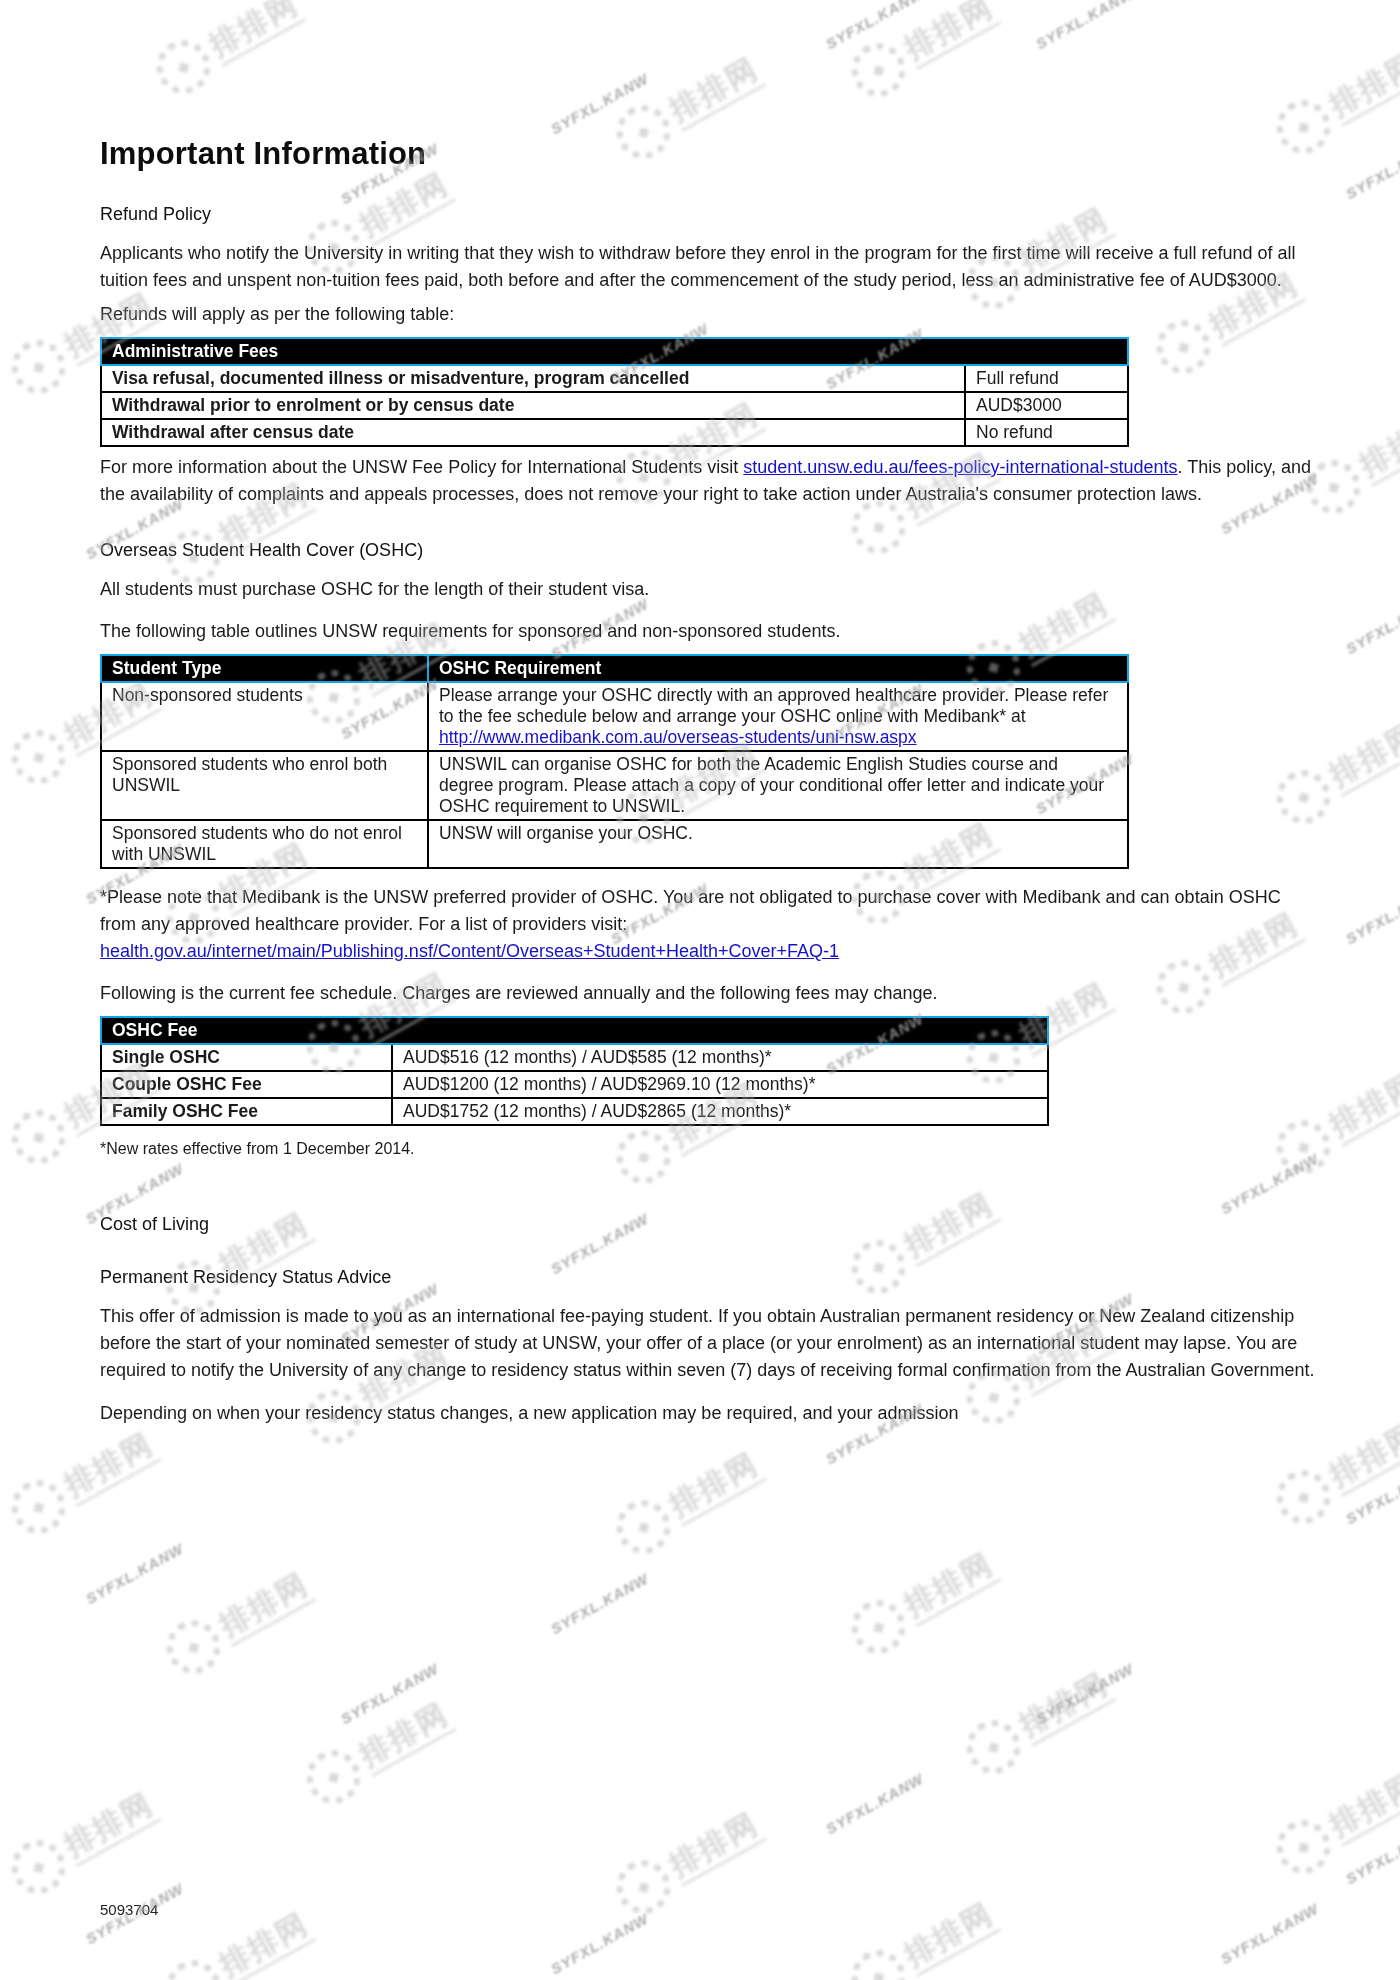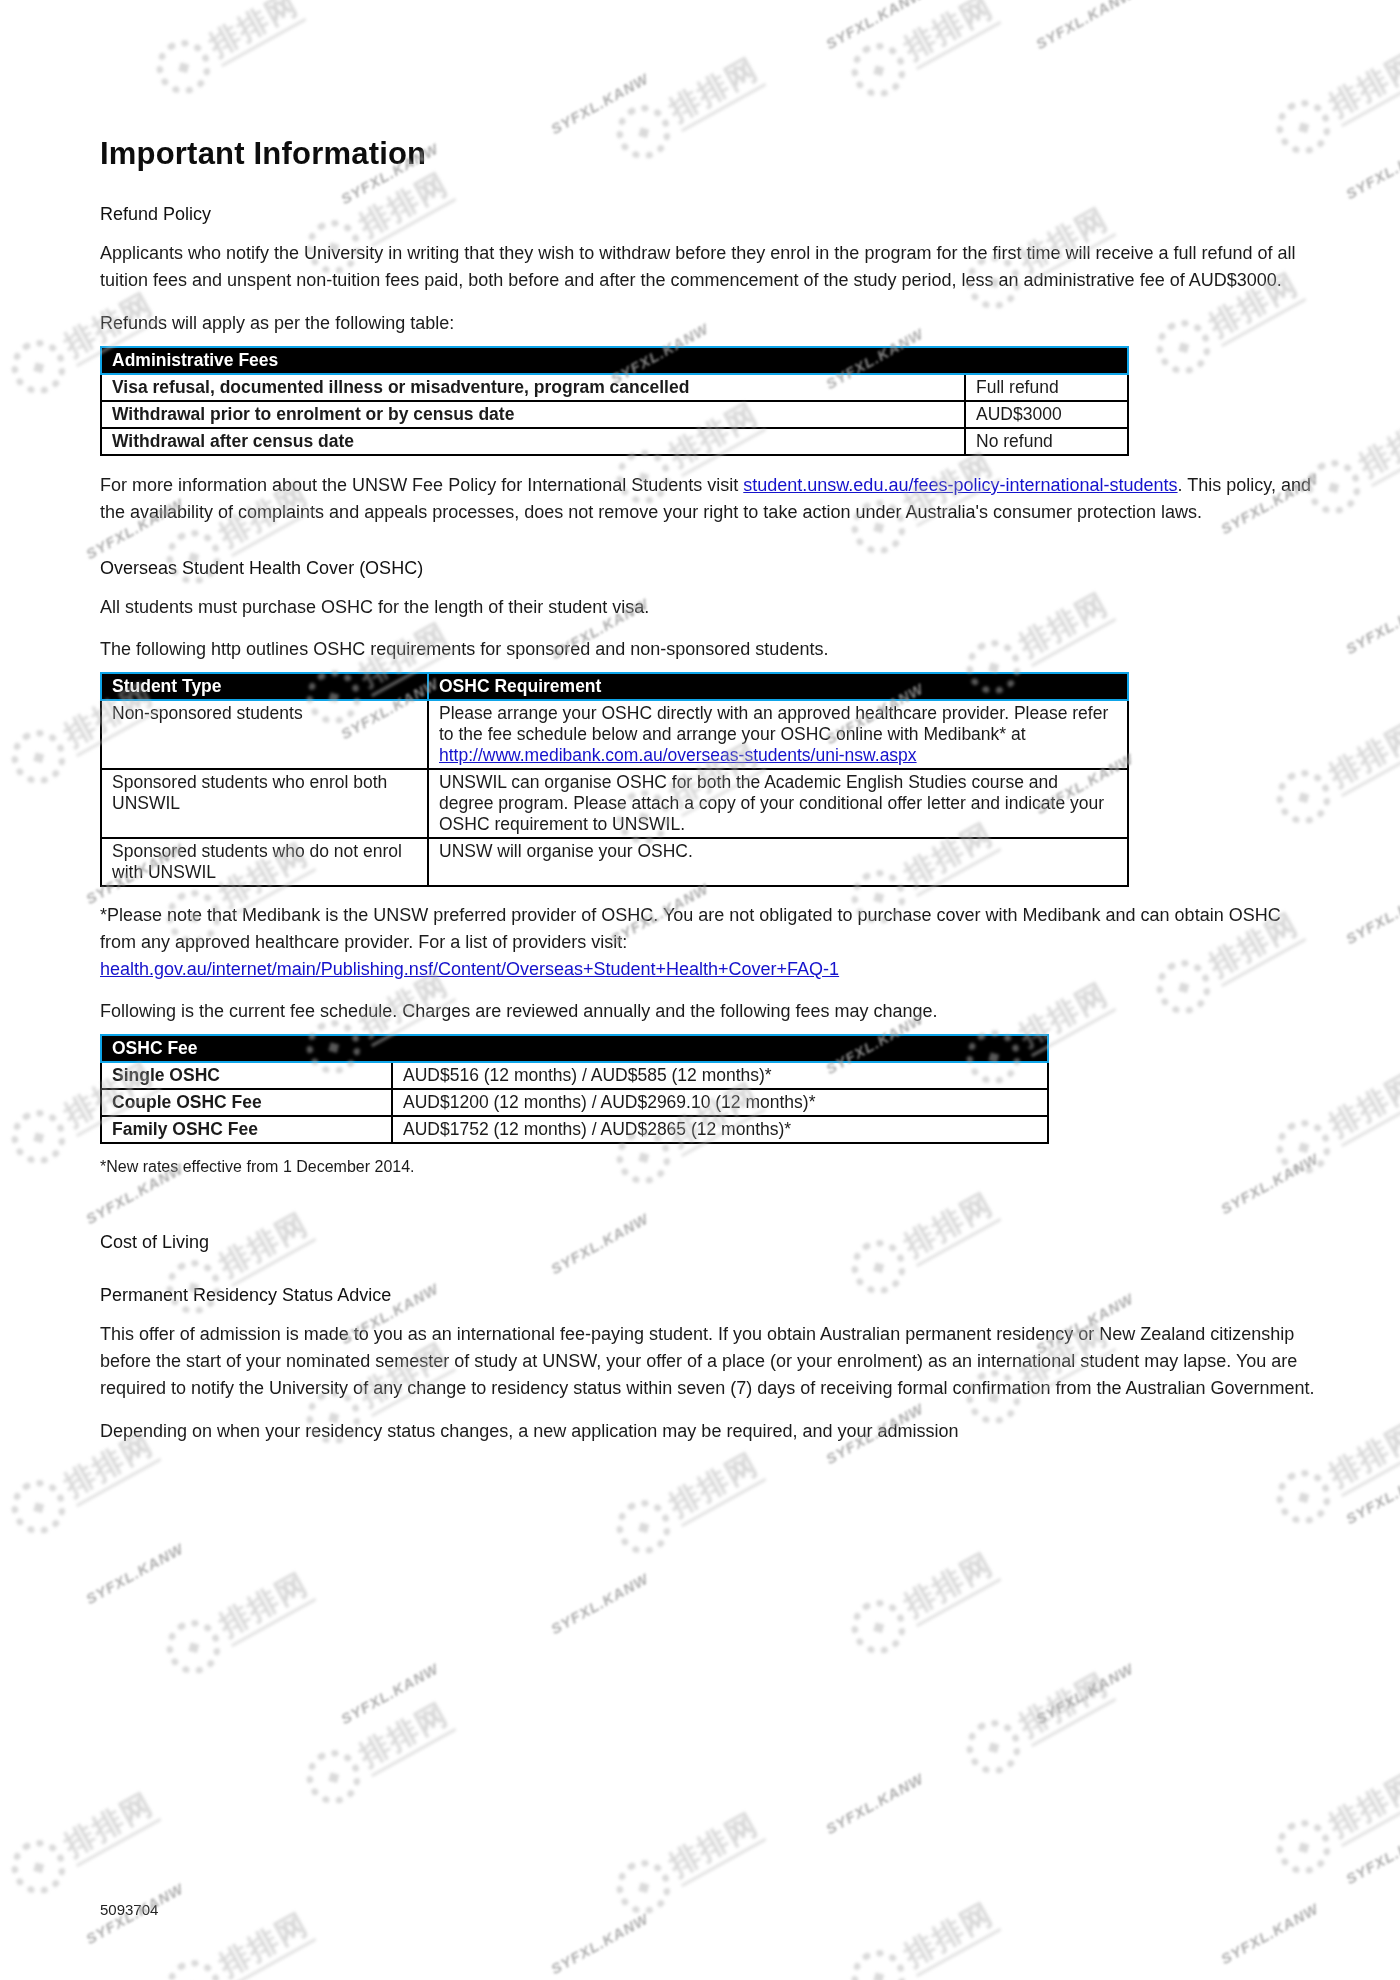--- a/index.html
+++ b/index.html
@@ -6,21 +6,21 @@
   body{
     width:1400px;height:1980px;position:relative;overflow:hidden;
     background:#ffffff;
     font-family:"Liberation Sans","DejaVu Sans",sans-serif;
     color:#1b1b1b;
   }
   .content{position:absolute;left:100px;top:0;width:1216px;z-index:1;}
   h1{font-size:31px;font-weight:bold;color:#0d0d0d;margin:136px 0 0 0;letter-spacing:.2px;}
   h2{font-size:18px;font-weight:normal;color:#111;margin:32px 0 0 0;}
   p.body{font-size:18px;line-height:27px;margin:15px 0 0 0;}
-  p.tight{margin-top:16px;}
+  p.tight{margin-top:7px;}
   a.lnk{color:#1512cc;text-decoration:underline;cursor:pointer;}
   table.tbl{
     border-collapse:collapse;table-layout:fixed;margin-top:9px;
     font-size:17.5px;
   }
   table.tbl th{
     background:#000;color:#fff;text-align:left;font-weight:bold;
     padding:2px 10px;border:2px solid #0ea5e9;font-size:17.5px;
   }
   table.tbl td{
@@ -90,21 +90,21 @@
         <td class="b">Withdrawal after census date</td>
         <td>No refund</td>
       </tr>
     </tbody>
   </table>
 
   <p class="body tight"><span>For more information about the UNSW Fee Policy for International Students visit </span><a class="lnk">student.unsw.edu.au/fees-policy-international-students</a><span>. This policy, and the availability of complaints and appeals processes, does not remove your right to take action under Australia's consumer protection laws.</span></p>
 
   <h2>Overseas Student Health Cover (OSHC)</h2>
   <p class="body">All students must purchase OSHC for the length of their student visa.</p>
-  <p class="body">The following http outlines OSHC requirements for sponsored and non-sponsored students.</p>
+  <p class="body">The following table outlines UNSW requirements for sponsored and non-sponsored students.</p>
 
   <table class="tbl student">
     <colgroup>
         <col style="width:327px">
         <col style="width:700px">
       </colgroup>
     <thead>
       <tr>
         <th>Student Type</th>
         <th>OSHC Requirement</th>

